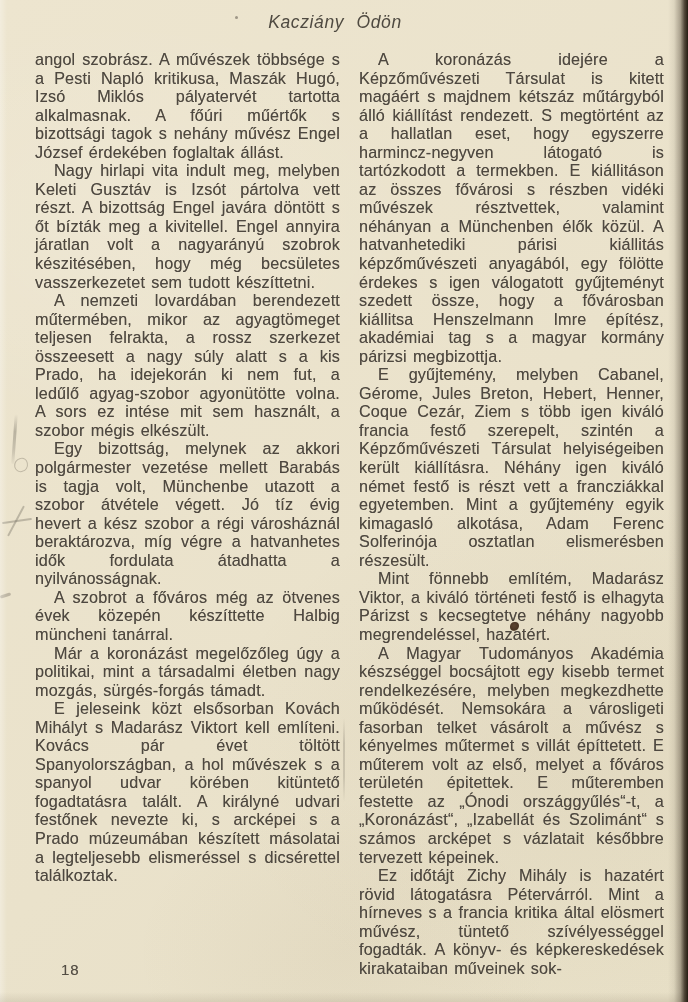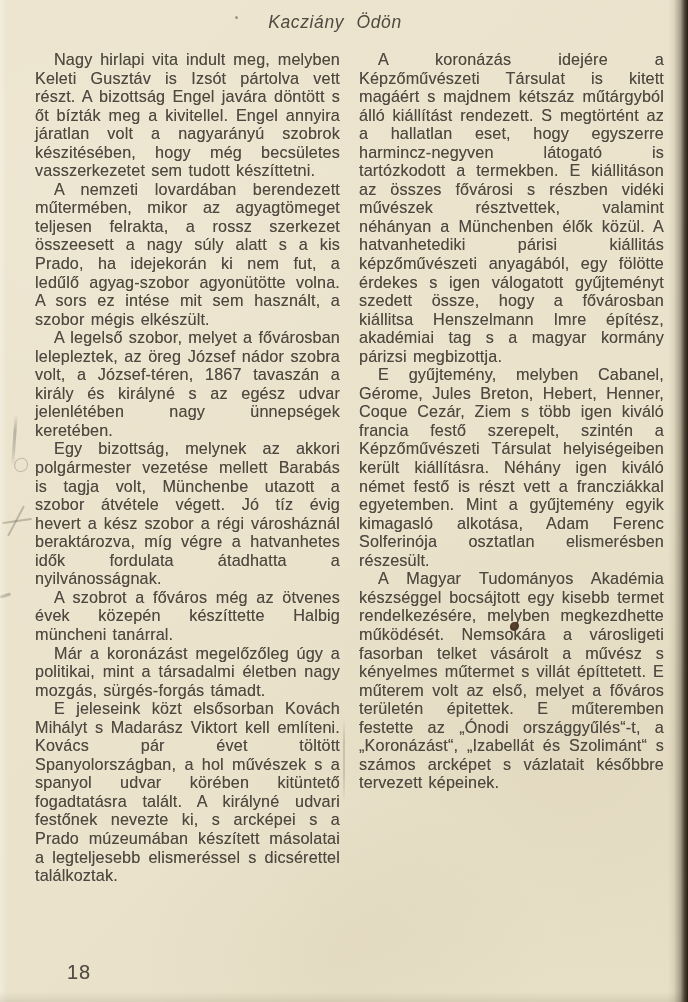--- a/index.html
+++ b/index.html
@@ -52,23 +52,23 @@
     letter-spacing: 0.15px;
     word-spacing: 1.5px;
     color: #4e4840;
     text-shadow: 0 0 0.6px rgba(80,74,64,0.55);
   }
   .column p.continuation { text-indent: 0; }
 
   
   .page-number {
     position: absolute;
-    left: 67px;
+    left: 61px;
     top: 961px;
-    font-size: 20px;
+    font-size: 15px;
     letter-spacing: 1px;
     color: #534d44;
     text-shadow: 0 0 0.6px rgba(80,74,64,0.5);
   }
 
   
   .edge-right {
     position: absolute;
     top: 0; right: 0; bottom: 0;
     width: 20px;
@@ -153,32 +153,34 @@
 <body>
 
 <div class="page" lang="hu">
 
   <div class="running-head">
     <span>Kacziány Ödön</span>
   </div>
 
   <div class="columns">
     <div class="column">
+      <p class="continuation">angol szobrász. A művészek többsége s a Pesti Napló kritikusa, Maszák Hugó, Izsó Miklós pályatervét tartotta alkalmasnak. A főúri műértők s bizottsági tagok s nehány művész Engel József érdekében foglaltak állást.</p>
       <p>Nagy hirlapi vita indult meg, melyben Keleti Gusztáv is Izsót pártolva vett részt. A bizottság Engel javára döntött s őt bízták meg a kivitellel. Engel annyira járatlan volt a nagyarányú szobrok készitésében, hogy még becsületes vasszerkezetet sem tudott készíttetni.</p>
       <p>A nemzeti lovardában berendezett műtermében, mikor az agyagtömeget teljesen felrakta, a rossz szerkezet összeesett a nagy súly alatt s a kis Prado, ha idejekorán ki nem fut, a ledűlő agyag-szobor agyonütötte volna. A sors ez intése mit sem használt, a szobor mégis elkészült.</p>
-      <p>A legelső szobor, melyet a fővárosban lelepleztek, az öreg József nádor szobra volt, a József-téren, 1867 tavaszán a király és királyné s az egész udvar jelenlétében nagy ünnepségek keretében.</p>
       <p>Egy bizottság, melynek az akkori polgármester vezetése mellett Barabás is tagja volt, Münchenbe utazott a szobor átvétele végett. Jó tíz évig hevert a kész szobor a régi városháznál beraktározva, míg végre a hatvanhetes idők fordulata átadhatta a nyilvánosságnak.</p>
       <p>A szobrot a főváros még az ötvenes évek közepén készíttette Halbig müncheni tanárral.</p>
       <p>Már a koronázást megelőzőleg úgy a politikai, mint a társadalmi életben nagy mozgás, sürgés-forgás támadt.</p>
       <p>E jeleseink közt elsősorban Kovách Mihályt s Madarász Viktort kell említeni. Kovács pár évet töltött Spanyolországban, a hol művészek s a spanyol udvar körében kitüntető fogadtatásra talált. A királyné udvari festőnek nevezte ki, s arcképei s a Prado múzeumában készített másolatai a legteljesebb elismeréssel s dicsérettel találkoztak.</p>
     </div>
     <div class="column">
       <p>A koronázás idejére a Képzőművészeti Társulat is kitett magáért s majdnem kétszáz műtárgyból álló kiállítást rendezett. S megtörtént az a hallatlan eset, hogy egyszerre harmincz-negyven látogató is tartózkodott a termekben. E kiállitáson az összes fővárosi s részben vidéki művészek résztvettek, valamint néhányan a Münchenben élők közül. A hatvanhetediki párisi kiállitás képzőművészeti anyagából, egy fölötte érdekes s igen válogatott gyűjteményt szedett össze, hogy a fővárosban kiállitsa Henszelmann Imre építész, akadémiai tag s a magyar kormány párizsi megbizottja.</p>
       <p>E gyűjtemény, melyben Cabanel, Gérome, Jules Breton, Hebert, Henner, Coque Cezár, Ziem s több igen kiváló francia festő szerepelt, szintén a Képzőművészeti Társulat helyiségeiben került kiállításra. Néhány igen kiváló német festő is részt vett a francziákkal egyetemben. Mint a gyűjtemény egyik kimagasló alkotása, Adam Ferenc Solferinója osztatlan elismerésben részesült.</p>
+      <p>Mint fönnebb említém, Madarász Viktor, a kiváló történeti festő is elhagyta Párizst s kecsegtetve néhány nagyobb megrendeléssel, hazatért.</p>
       <p>A Magyar Tudományos Akadémia készséggel bocsájtott egy kisebb termet rendelkezésére, melyben megkezdhette működését. Nemsokára a városligeti fasorban telket vásárolt a művész s kényelmes műtermet s villát építtetett. E műterem volt az első, melyet a főváros területén épitettek. E műteremben festette az „Ónodi országgyűlés“-t, a „Koronázást“, „Izabellát és Szolimánt“ s számos arcképet s vázlatait későbbre tervezett képeinek.</p>
+      <p>Ez időtájt Zichy Mihály is hazatért rövid látogatásra Pétervárról. Mint a hírneves s a francia kritika által elösmert művész, tüntető szívélyességgel fogadták. A könyv- és képkereskedések kirakataiban műveinek sok-</p>
     </div>
   </div>
 
   <div class="page-number">18</div>
 
   <div class="artifact top-speck"></div>
   <div class="artifact pencil-stroke"></div>
   <div class="artifact pencil-loop"></div>
   <div class="artifact pencil-cross">
       <span class="s1"></span>

